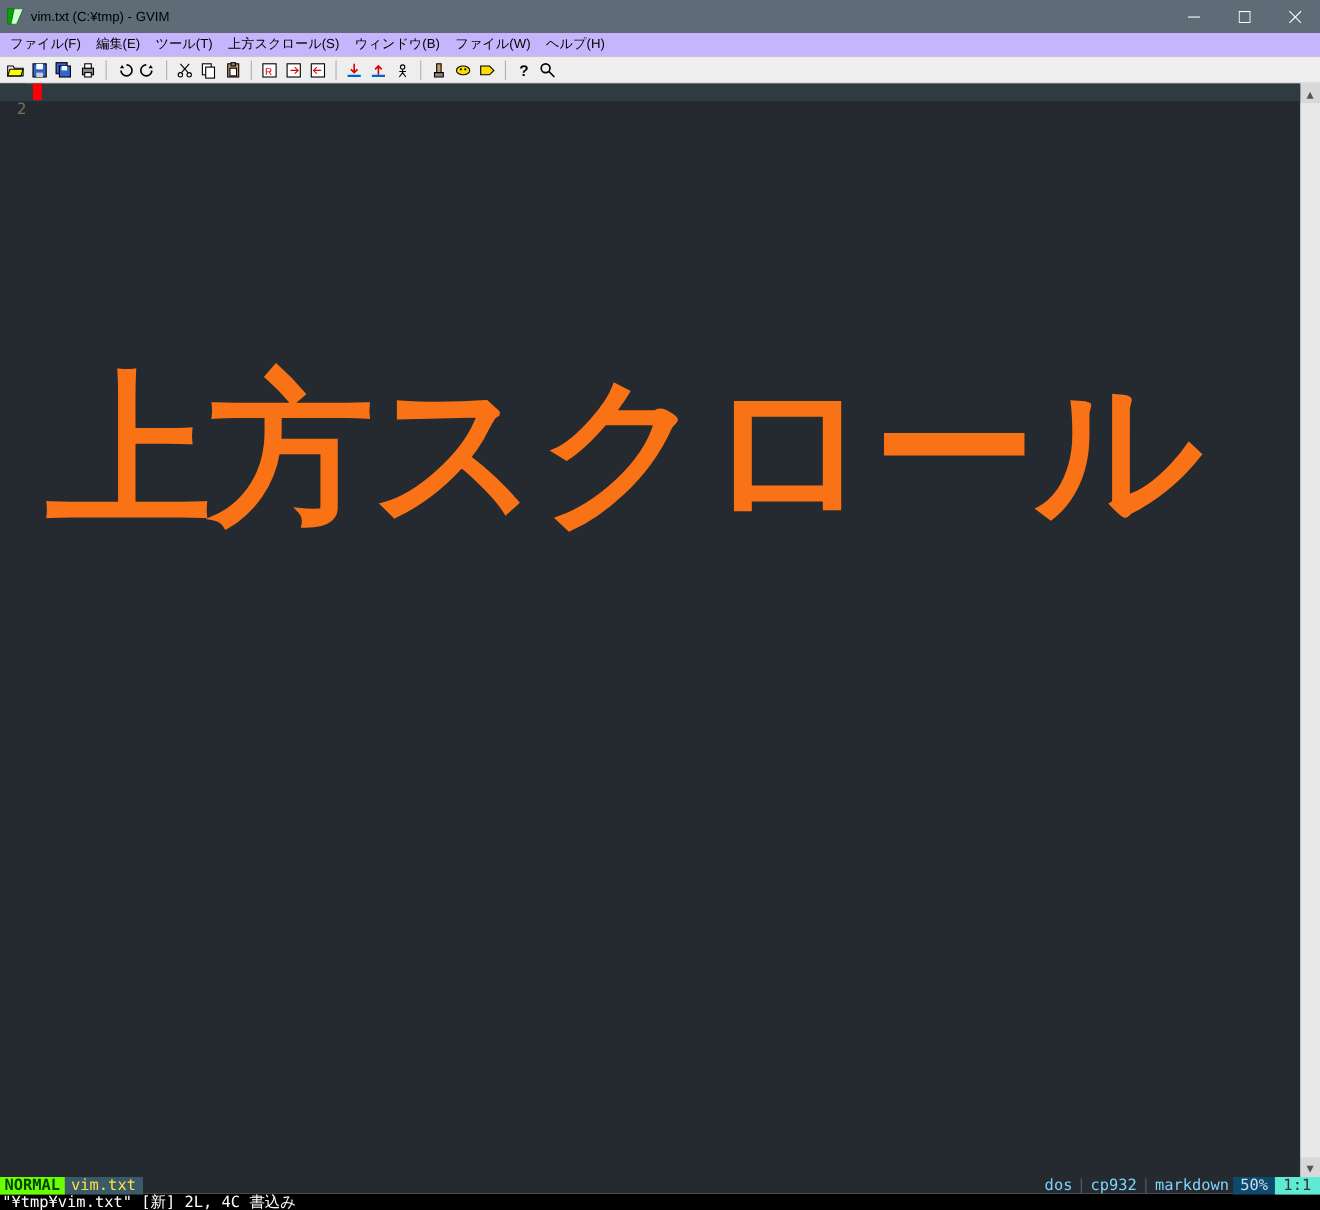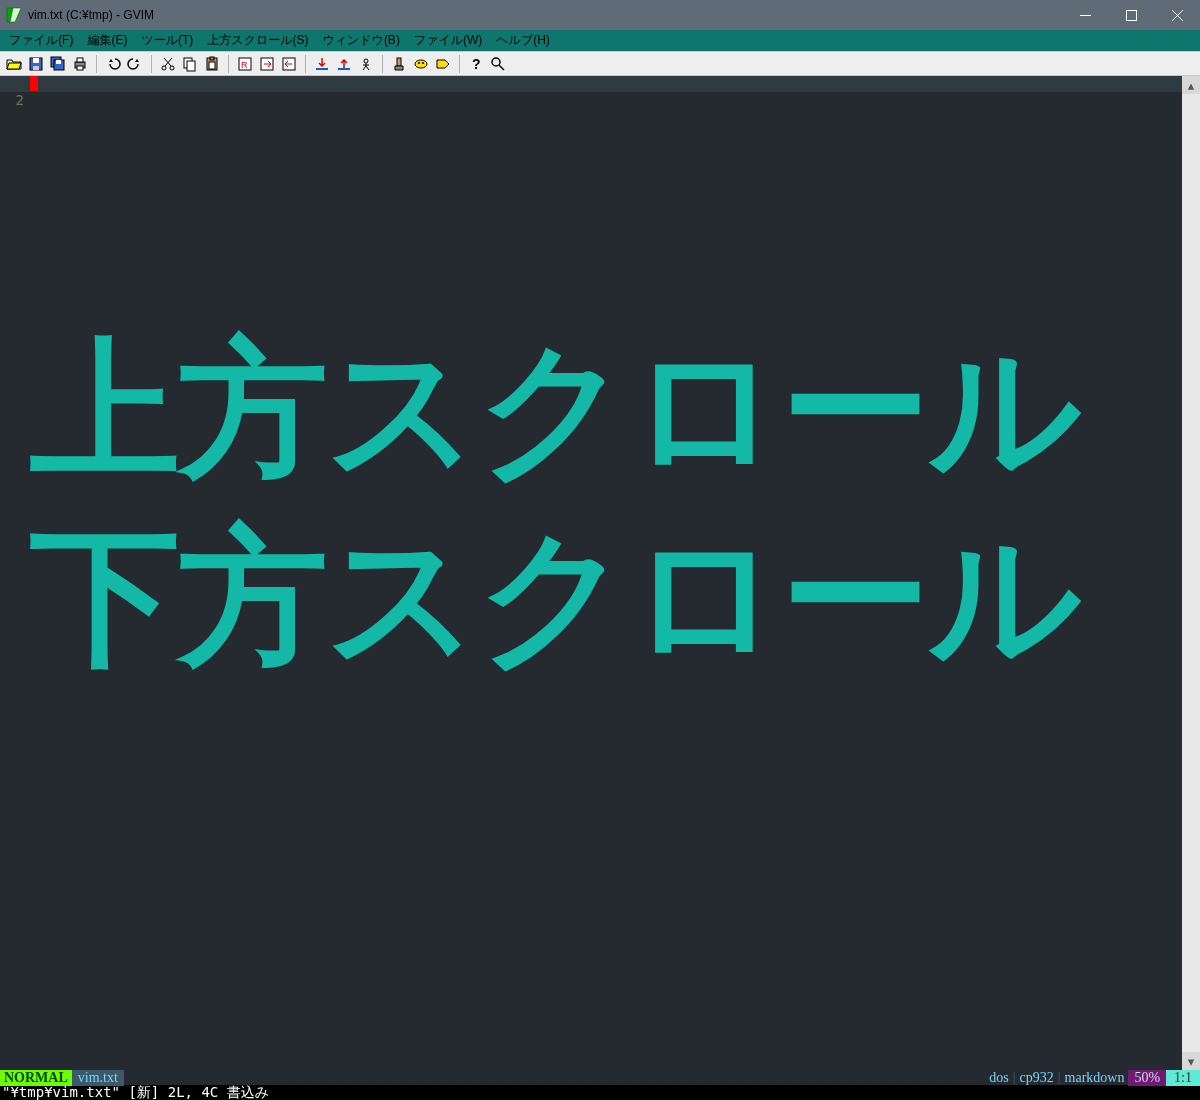--- a/index.html
+++ b/index.html
@@ -32,21 +32,21 @@
   .titlebar .win-btn {
     width: 46px; height: 30px;
     display: flex; align-items: center; justify-content: center;
     color: #fff;
   }
   .titlebar .win-btn svg { width: 11px; height: 11px; stroke: #fff; stroke-width: 1; fill: none; }
 
   
   .menubar {
     height: 22px;
-    background: #0f766e;
+    background: #c4b5fd;
     border-bottom: 1px solid #c8c8c8;
     display: flex;
     align-items: center;
     padding: 0 2px;
     font-size: 12px;
     color: #000;
   }
   .menubar .menu-item {
     padding: 2px 7px;
   }
@@ -107,23 +107,23 @@
   }
   .cursor {
     position: absolute;
     top: 0; left: 0;
     width: 8px; height: 15px;
     background: #ff0000;
     z-index: 2;
   }
   .overlay-text {
     position: absolute;
-    left: 0; right: 0;
+    left: 12px; right: 0;
     top: 240px;
-    color: #14b8a6;
+    color: #f97316;
     font-weight: 700;
     font-size: 150px;
     line-height: 1.25;
     white-space: nowrap;
     font-family: "Yu Gothic", "Meiryo", sans-serif;
     letter-spacing: -2px;
     z-index: 5;
   }
   .overlay-text .ol-line { display:block; }
 
@@ -145,38 +145,37 @@
     height: 30px;
     font-family: "Consolas","MS Gothic",monospace;
     font-size: 14px;
   }
   .status1 {
     height: 15px;
     background: #242a2f;
     color: #8aa;
     display:flex;
     align-items: center;
-    font-family: Liberation Serif, serif;
   }
   .status1 .mode {
     background: #6cff00;
     color: #004400;
     padding: 0 4px;
     font-weight: bold;
   }
   .status1 .fname {
     background: #3a5a6a;
-    color: #7dd3fc;
+    color: #fde047;
     padding: 0 6px;
   }
   .status1 .flex { flex:1; }
   .status1 .seg { color:#7dd3fc; padding:0 4px;}
   .status1 .sep { color:#3d6270; }
   .status1 .pct {
-    background:#701a75;color:#cde;padding:0 6px;
+    background:#0c4a6e;color:#cde;padding:0 6px;
   }
   .status1 .pos {
     background:#5eead4;color:#333;padding:0 8px;
   }
   .status2 {
     height: 15px;
     background: #000;
     color: #fff;
     display:flex; align-items:center;
     padding-left:2px;
@@ -359,21 +358,20 @@
 <div class="editor-wrap">
   <div class="gutter">
     <div class="ln" style="background:#2f3b41">1</div>
     <div class="ln" style="color:#6a7a55">2</div>
   </div>
   <div class="editor">
     <div class="current-line"></div>
     <div class="cursor"></div>
     <div class="overlay-text">
       <span class="ol-line">上方スクロール</span>
-      <span class="ol-line">下方スクロール</span>
     </div>
   </div>
   <div class="scrollbar">
     <div class="arrow">▴</div>
     <div class="track"></div>
     <div class="arrow">▾</div>
   </div>
 </div>
 
 <div class="statusbars">

